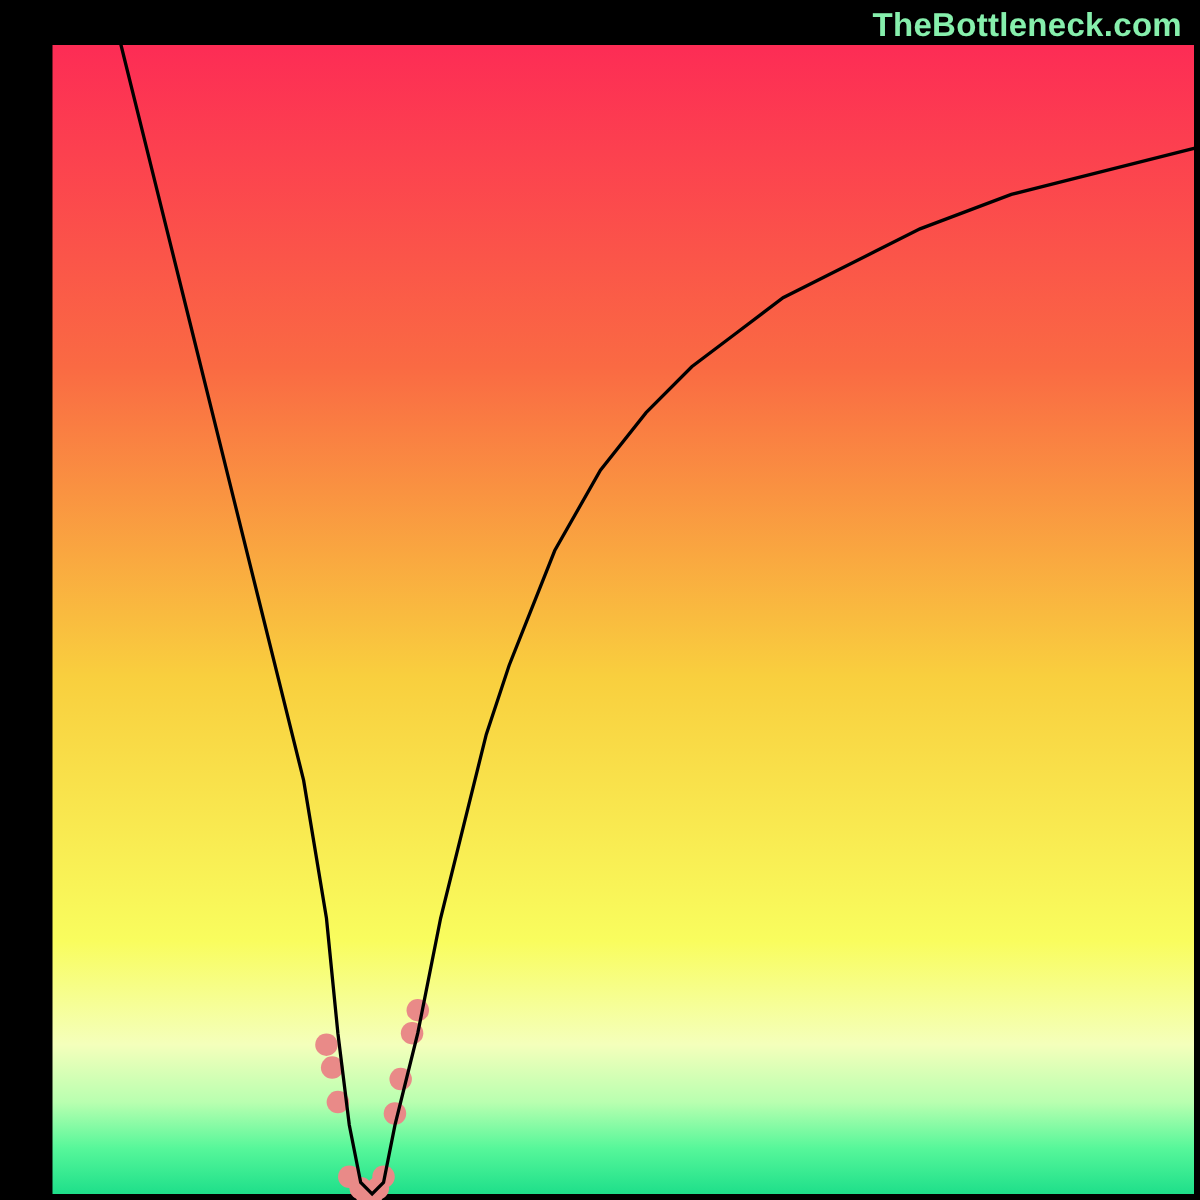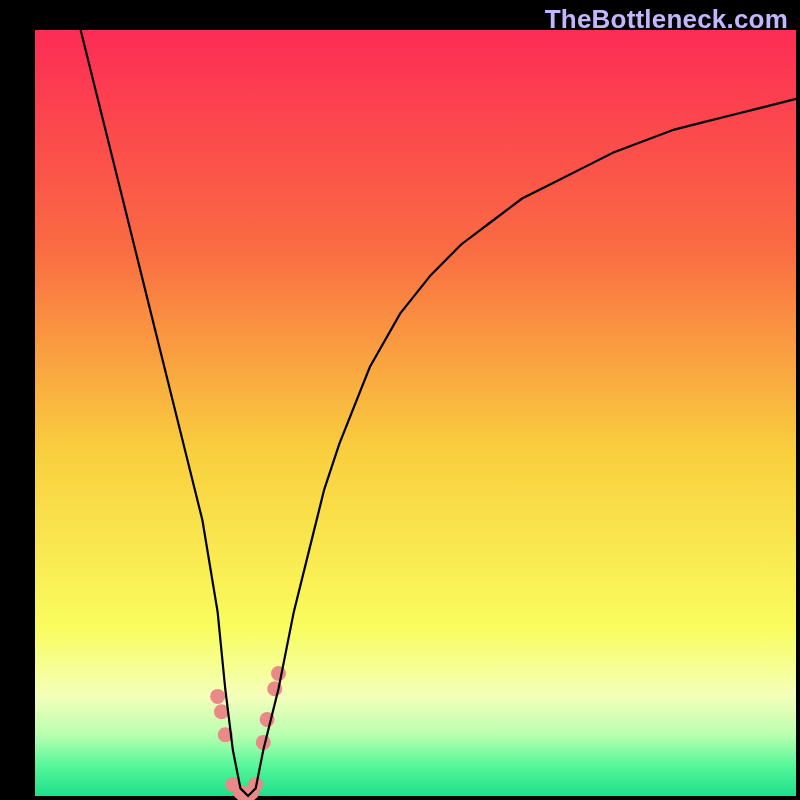--- a/index.html
+++ b/index.html
@@ -14,23 +14,23 @@
     position: relative;
     width: 800px;
     height: 800px;
     background: #000;
   }
   .watermark {
     position: absolute;
     top: 4px;
     right: 12px;
     font-family: Arial, Helvetica, sans-serif;
-    font-size: 26px;
+    font-size: 22px;
     font-weight: bold;
-    color: #c4b5fd;
+    color: #86efac;
     letter-spacing: 0.2px;
     z-index: 30;
   }
   svg.plot {
     position: absolute;
     left: 0;
     top: 0;
     width: 800px;
     height: 800px;
   }

